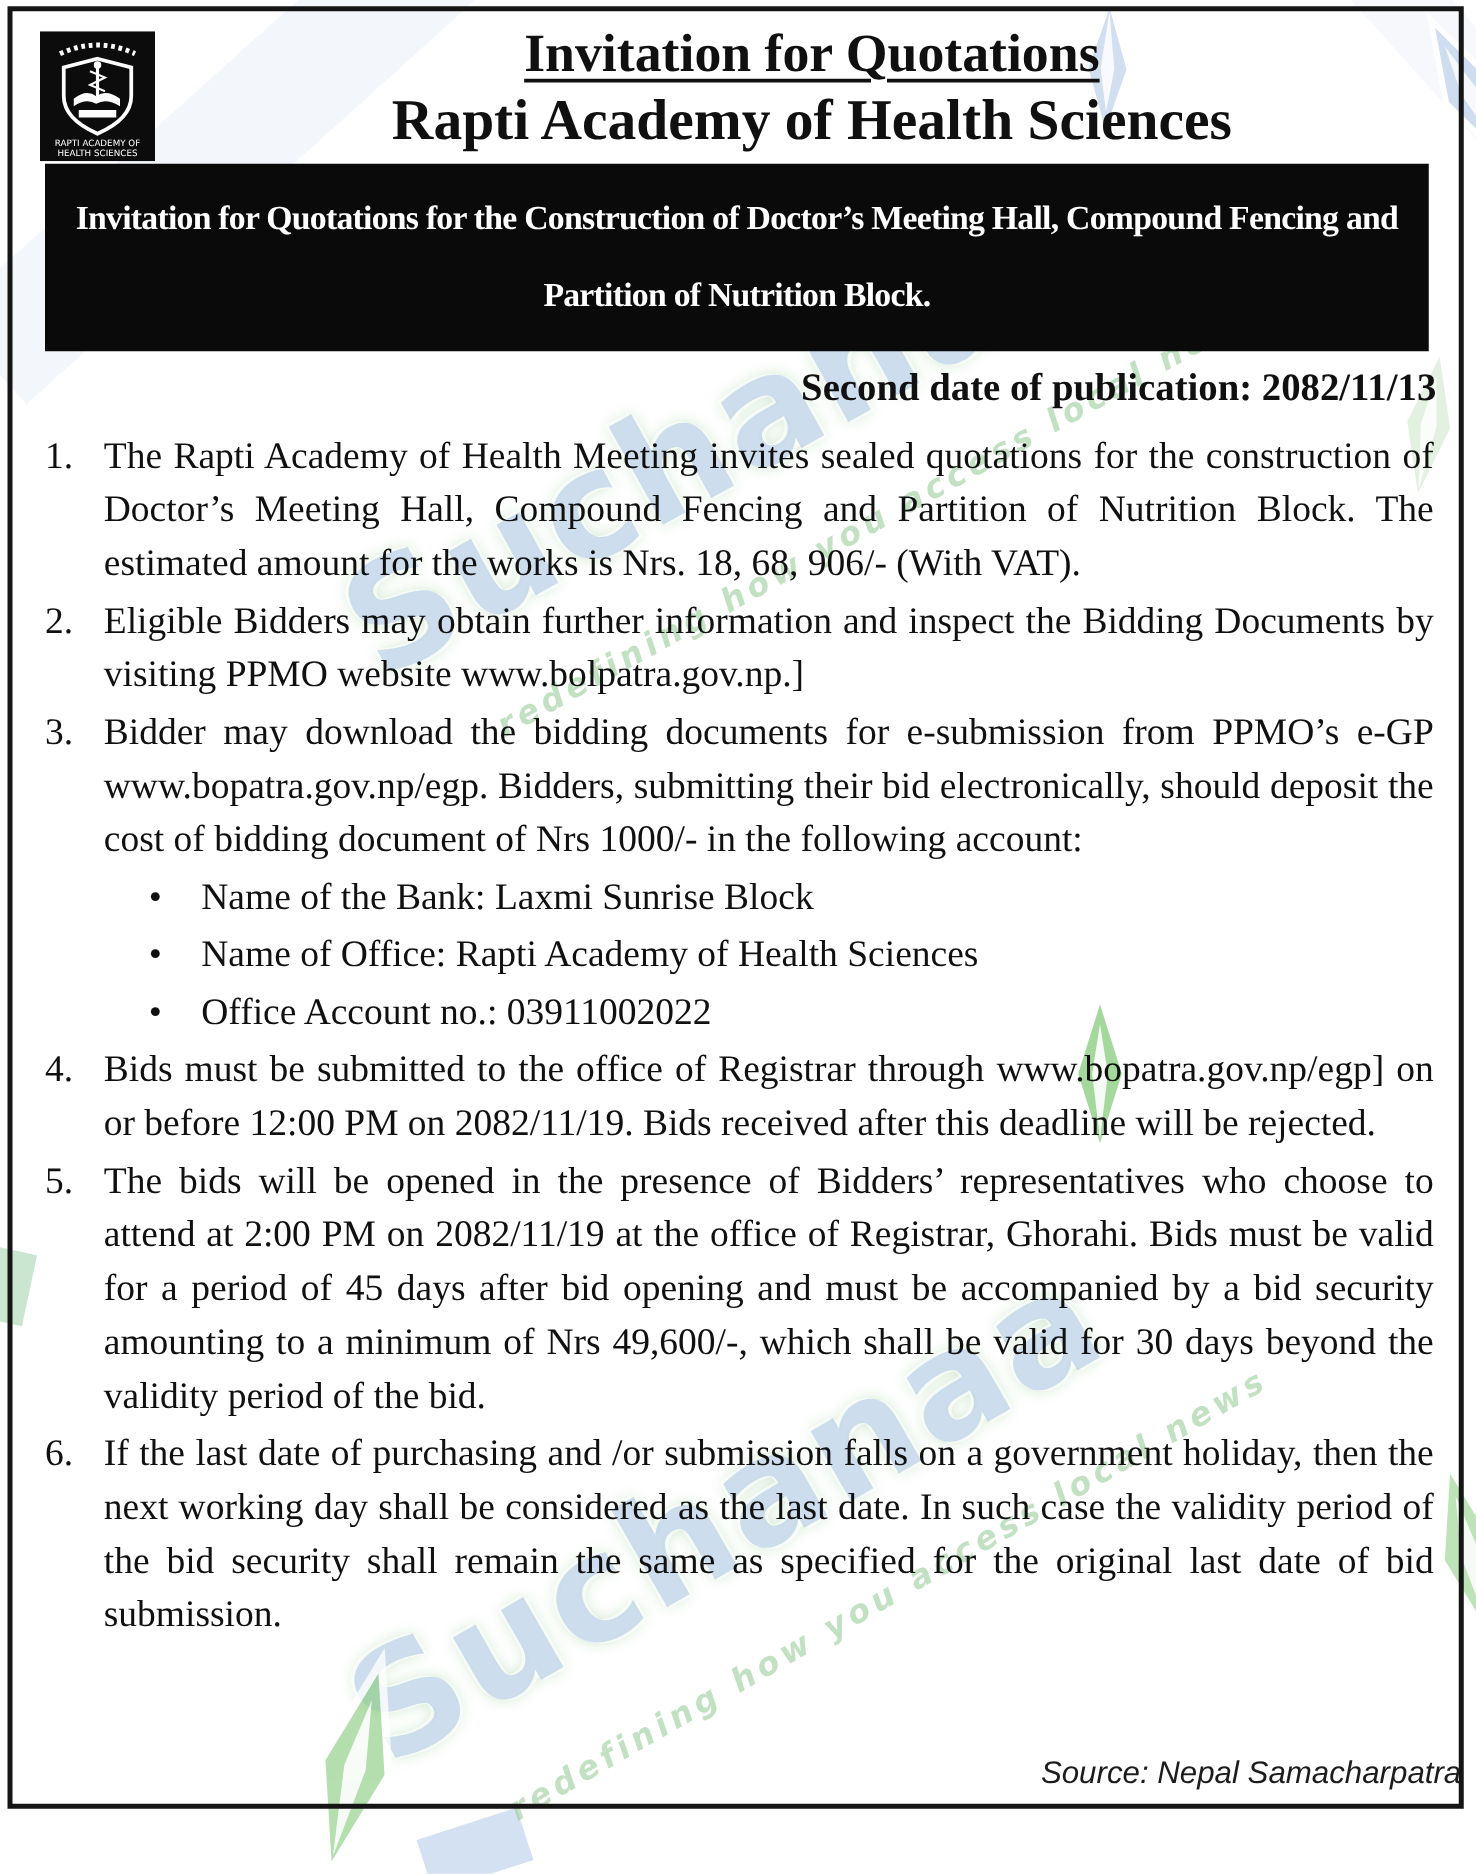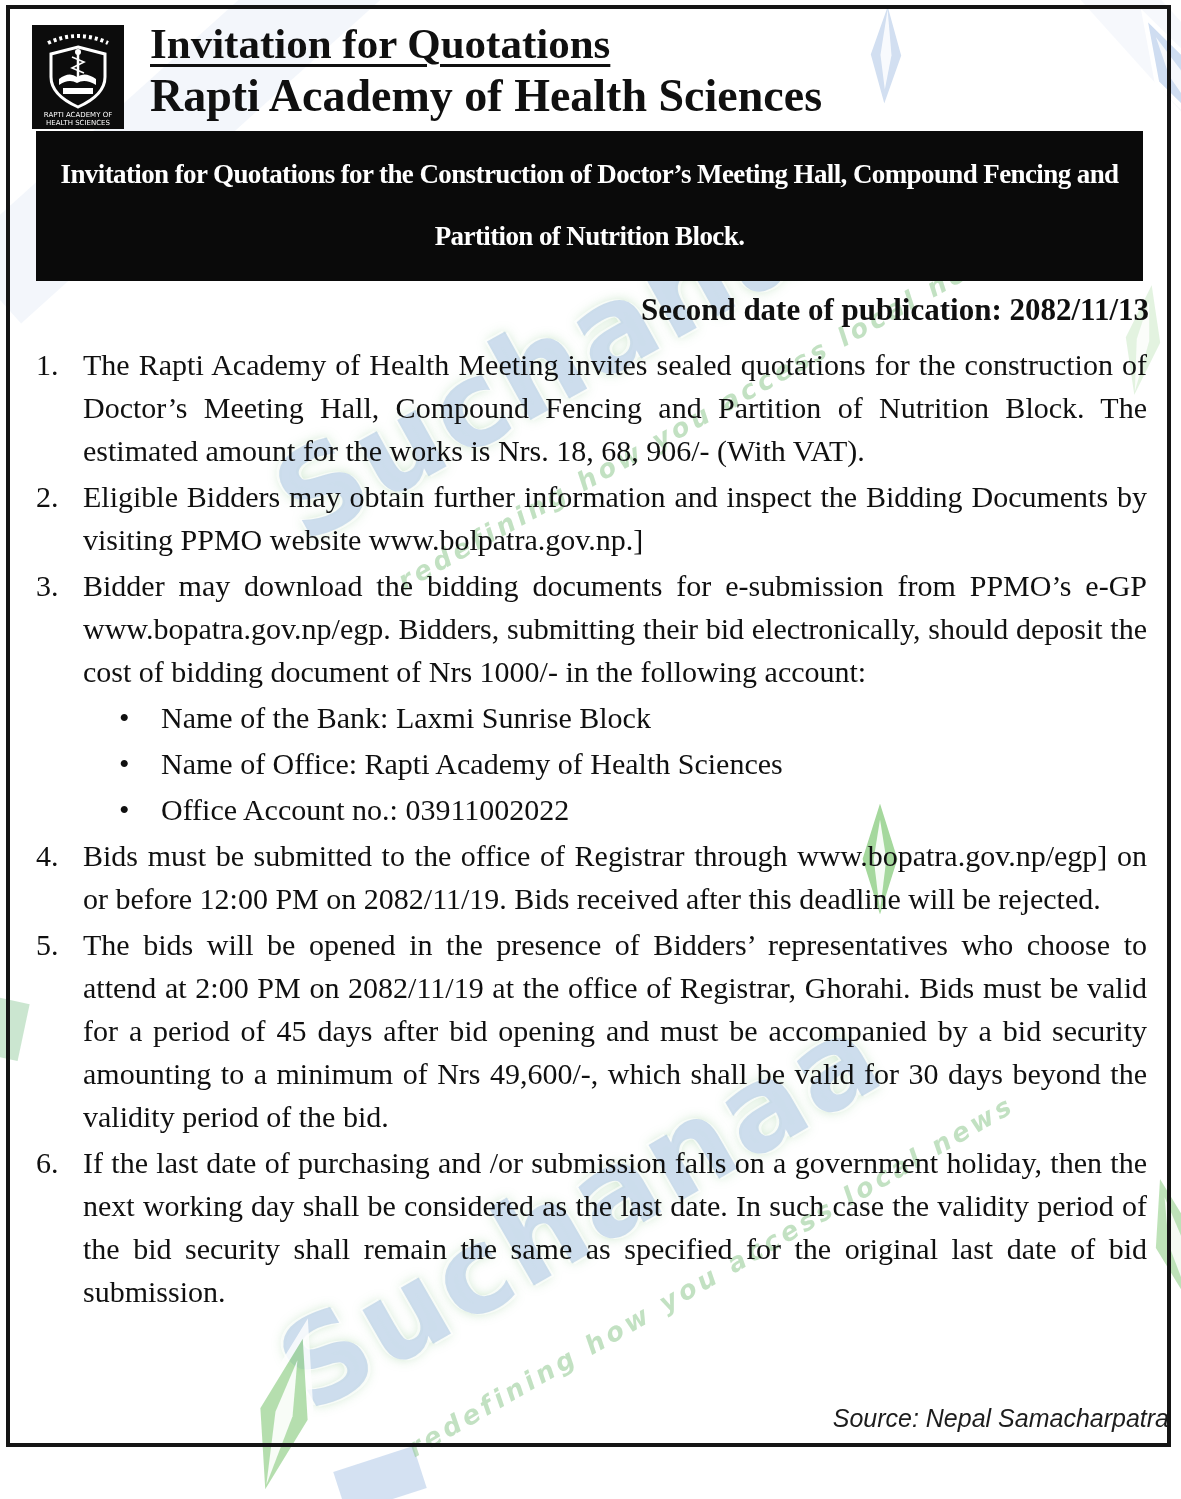--- a/index.html
+++ b/index.html
@@ -30,21 +30,21 @@
   #wm2-tag{left:410px;top:1437px;transform:rotate(-30deg);}
   .stripe{position:absolute;}
   .arrow{position:absolute;overflow:visible;}
   
   .doc-box{
     position:absolute;left:6px;top:5px;width:1165px;height:1442px;
     box-sizing:border-box;border:4px solid #151515;z-index:1;
     padding:10px 18px 0 22px;background:transparent;
   }
   .logo{position:absolute;left:22px;top:16px;width:92px;height:104px;}
-  .head-titles{margin-left:118px;}
+  .head-titles{margin-left:118px;text-align:center;}
   .doc-title{
     font-size:43px;font-weight:bold;line-height:50px;
     text-decoration:underline;text-decoration-thickness:3px;text-underline-offset:6px;
   }
   .doc-org{font-size:46px;font-weight:bold;line-height:54px;}
   .banner{
     margin:10px 8px 0 6px;background:#0a0a0a;color:#ffffff;
     font-weight:bold;font-size:27px;line-height:62px;letter-spacing:-0.6px;
     text-align:center;padding:10px 8px 12px;box-shadow:0 0 0 2px #0a0a0a;
   }

